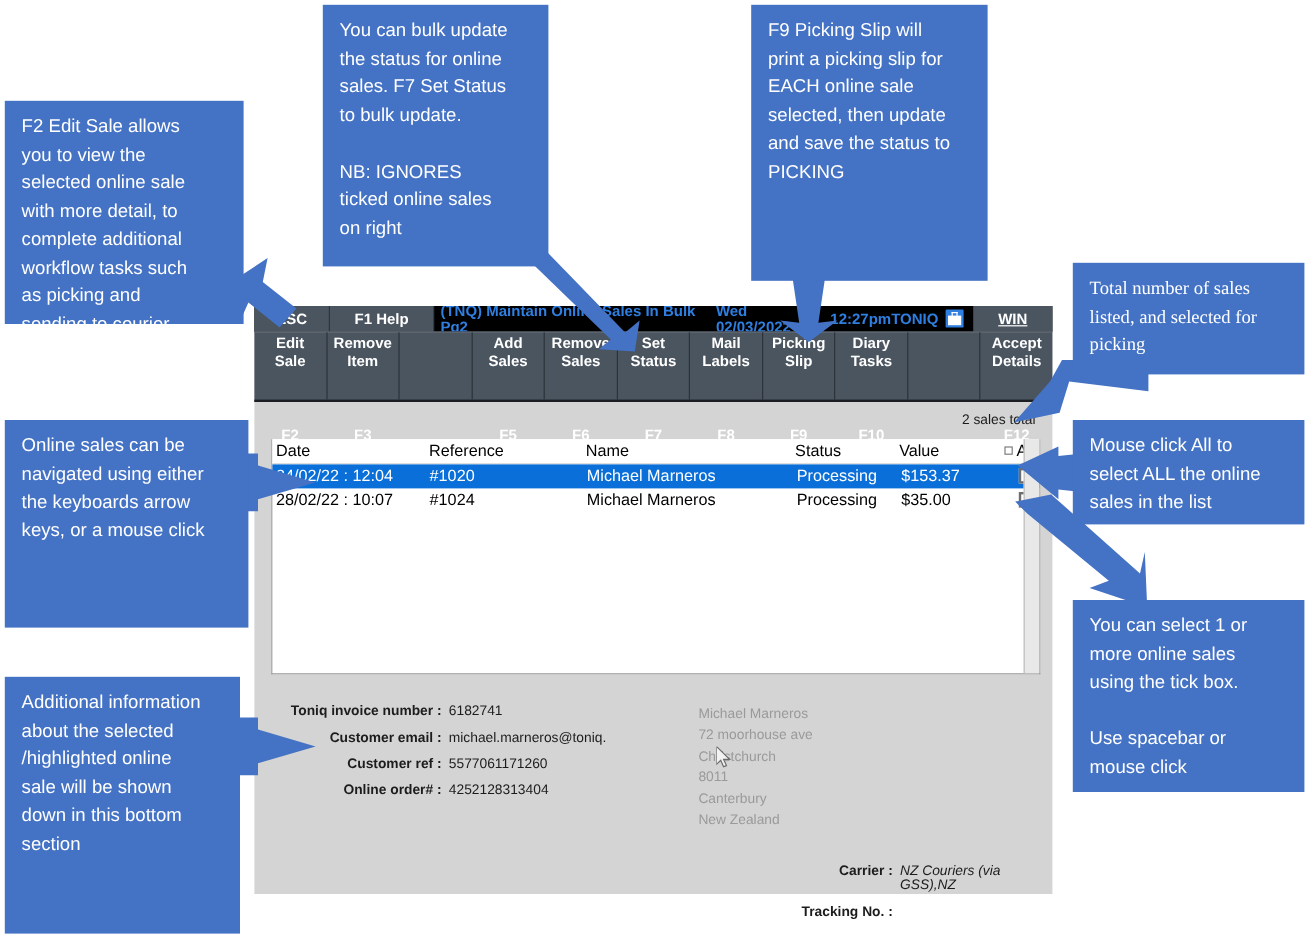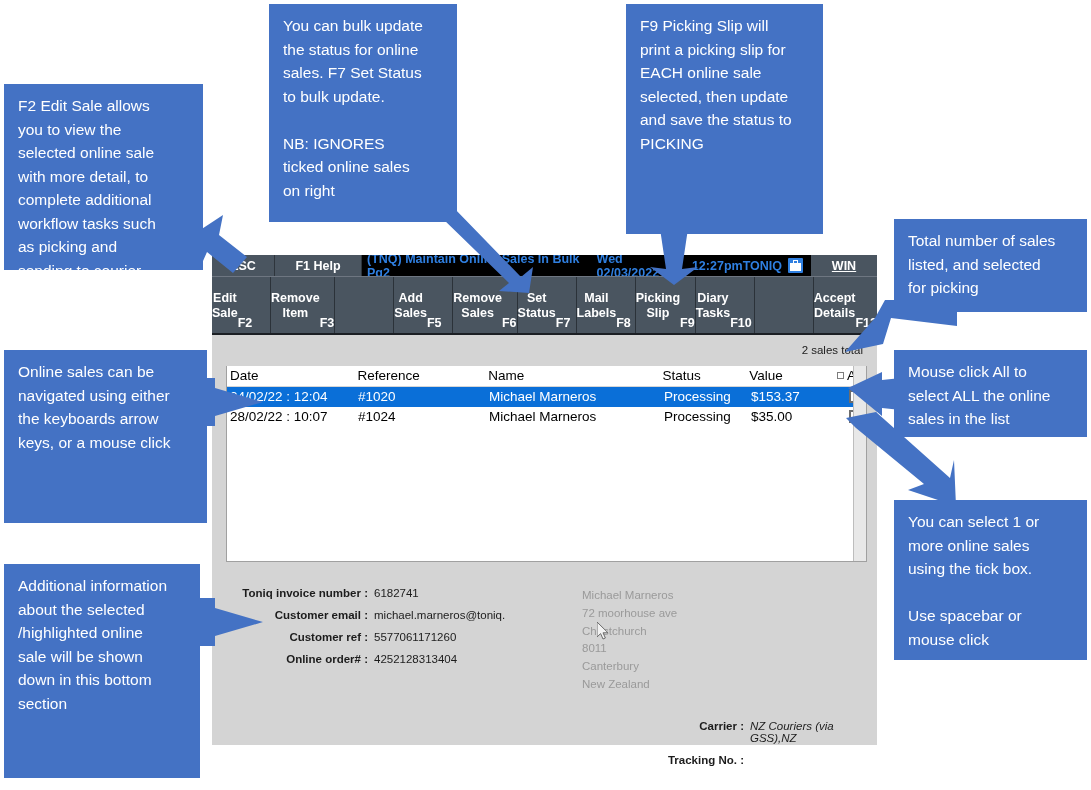--- a/index.html
+++ b/index.html
@@ -112,25 +112,26 @@
   #fkey-bar {
     display: flex;
     height: 56px;
     background: #4a5560;
     border-bottom: 2px solid #1b1f24;
   }
   .fkey {
     flex: 1 1 0;
     border-right: 1px solid #2b3239;
     display: flex;
-    flex-direction: row;
+    flex-direction: column;
     align-items: center;
     justify-content: flex-start;
     padding-top: 2px;
     box-sizing: border-box;
+    gap: 48px;
   }
   .fkey:last-child { border-right: none; }
   .fkey .lbl {
     font-size: 12.5px;
     font-weight: bold;
     color: #ffffff;
     line-height: 1.17;
     text-align: center;
     white-space: pre-line;
   }
@@ -324,21 +325,21 @@
 </div>
 
 <div class="callout" style="left:4px; top:84px; width:199px; height:186px;">F2 Edit Sale allows you to view the selected online sale with more detail, to complete additional workflow tasks such as picking and sending to courier.</div>
 
 <div class="callout" style="left:269px; top:4px; width:188px; height:218px;">You can bulk update the status for online sales. F7 Set Status to bulk update.
 
 NB: IGNORES ticked online sales on right</div>
 
 <div class="callout" style="left:626px; top:4px; width:197px; height:230px;">F9 Picking Slip will print a picking slip for EACH online sale selected, then update and save the status to PICKING</div>
 
-<div class="callout" style="left:894px; top:219px; width:193px; height:93px;">Total number of sales listed, and selected for picking</div>
+<div class="callout" style="left:894px; top:219px; width:193px; height:93px;font-family:Liberation Serif, serif;">Total number of sales listed, and selected for picking</div>
 
 <div class="callout" style="left:4px; top:350px; width:203px; height:173px;">Online sales can be navigated using either the keyboards arrow keys, or a mouse click</div>
 
 <div class="callout" style="left:894px; top:350px; width:193px; height:87px;">Mouse click All to select ALL the online sales in the list</div>
 
 <div class="callout" style="left:894px; top:500px; width:193px; height:160px;">You can select 1 or more online sales using the tick box.
 
 Use spacebar or mouse click</div>
 
 <div class="callout" style="left:4px; top:564px; width:196px; height:214px;">Additional information about the selected /highlighted online sale will be shown down in this bottom section</div>

